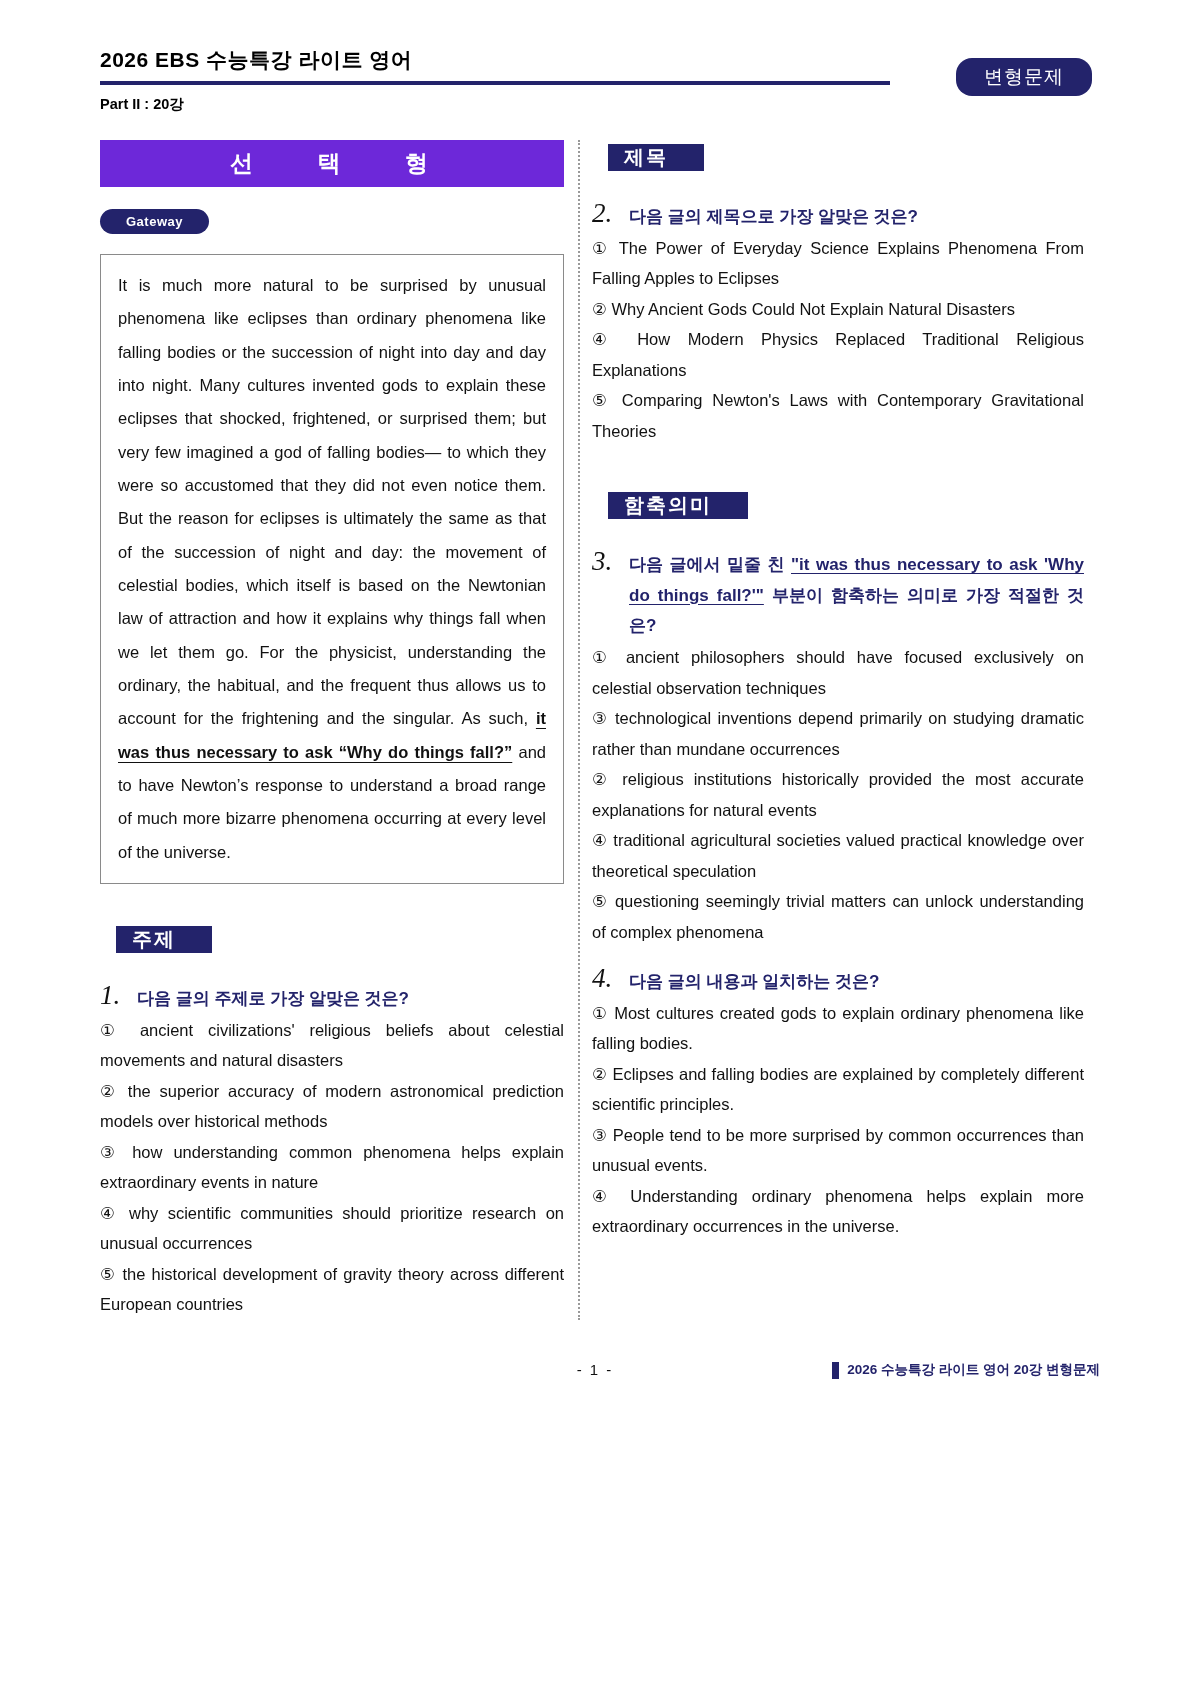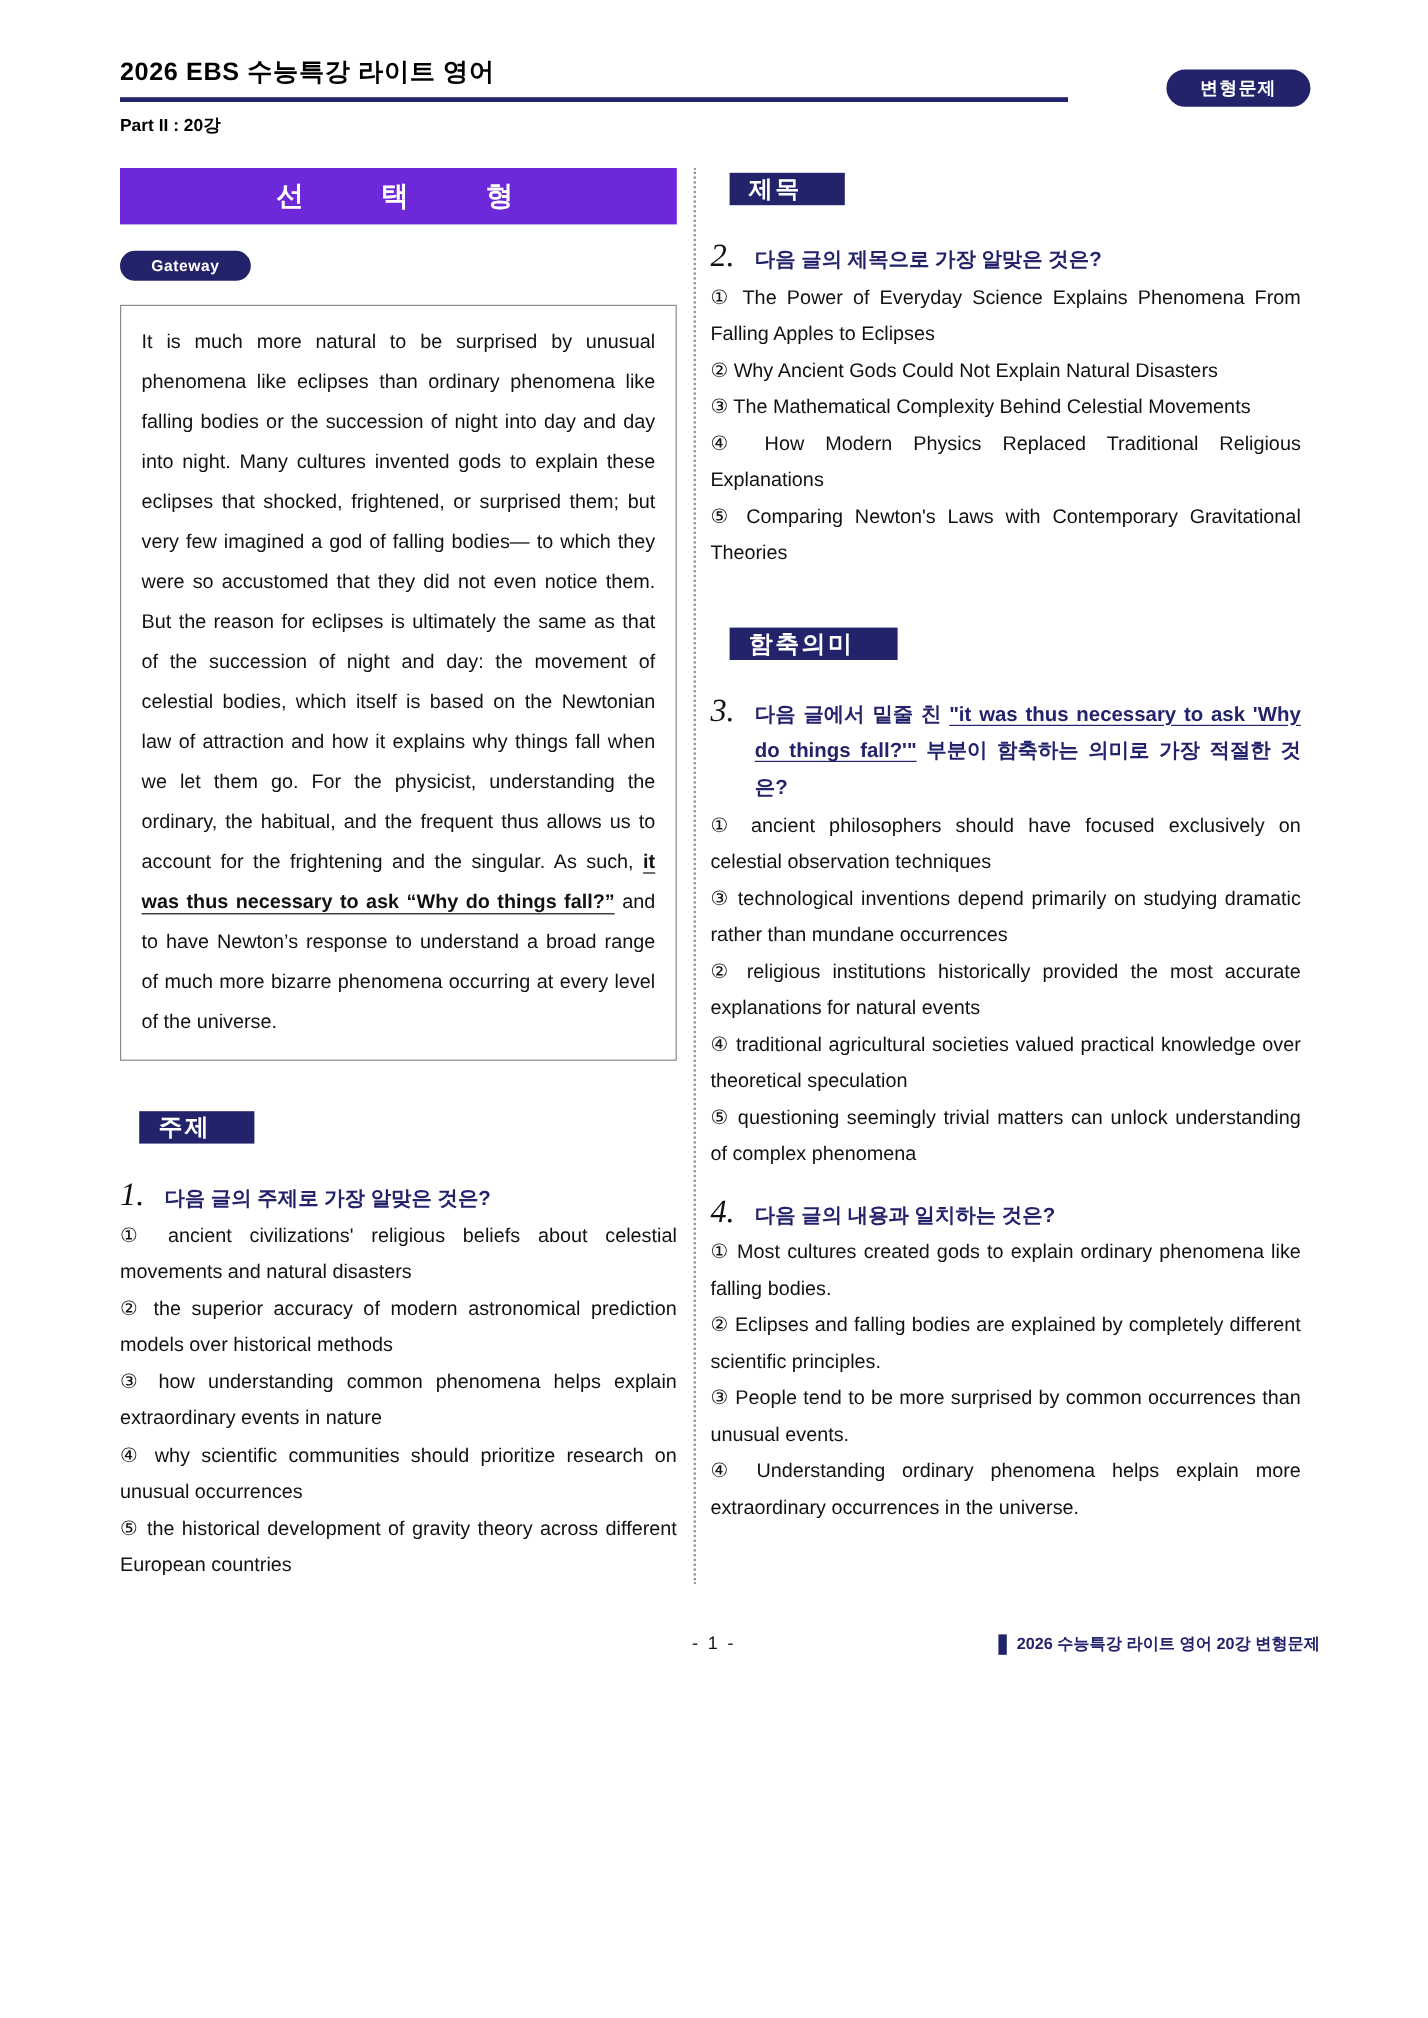--- a/index.html
+++ b/index.html
@@ -13,21 +13,21 @@
     padding: 46px 106px 0 100px;
     overflow: hidden;
   }
 
   
   .header { position: relative; }
   .doc-title { font-size: 21px; font-weight: bold; letter-spacing: 0.5px; color: #000; }
   .title-underline { height: 4px; background: #23236b; width: 790px; margin-top: 7px; }
   .variant-badge {
     position: absolute; right: -8px; top: 12px;
-    background: #23236b; color: #fff; font-weight: bold; font-size: 15px;
+    background: #23236b; color: #fff; font-weight: normal; font-size: 19px;
     padding: 6px 28px; border-radius: 16px; letter-spacing: 1px;
   }
   .part-label { font-weight: bold; font-size: 14.5px; margin-top: 10px; color: #000; }
 
   
   .columns { display: flex; margin-top: 26px; align-items: flex-start; }
   .col-left { width: 464px; flex: none; }
   .divider { width: 0; border-left: 2px dotted #999; align-self: stretch; margin: 0 12px 0 14px; }
   .col-right { flex: 1; min-width: 0; }
 
@@ -138,21 +138,20 @@
         <span class="sec-title">제목</span>
       </div>
 
       <div class="q-head">
         <span class="q-num">2.</span>
         <span class="q-prompt">다음 글의 제목으로 가장 알맞은 것은?</span>
       </div>
       <div class="options">
         <p class="option"><span>①</span> <span>The Power of Everyday Science Explains Phenomena From Falling Apples to Eclipses</span></p>
         <p class="option"><span>②</span> <span>Why Ancient Gods Could Not Explain Natural Disasters</span></p>
-        <p class="option"><span>③</span> <span>The Mathematical Complexity Behind Celestial Movements</span></p>
         <p class="option"><span>④</span> <span>How Modern Physics Replaced Traditional Religious Explanations</span></p>
         <p class="option"><span>⑤</span> <span>Comparing Newton's Laws with Contemporary Gravitational Theories</span></p>
       </div>
 
       <div class="sec-header mt-sec-3">
         <span class="sec-accent"></span>
         <span class="sec-title">함축의미</span>
       </div>
 
       <div class="q-head">

